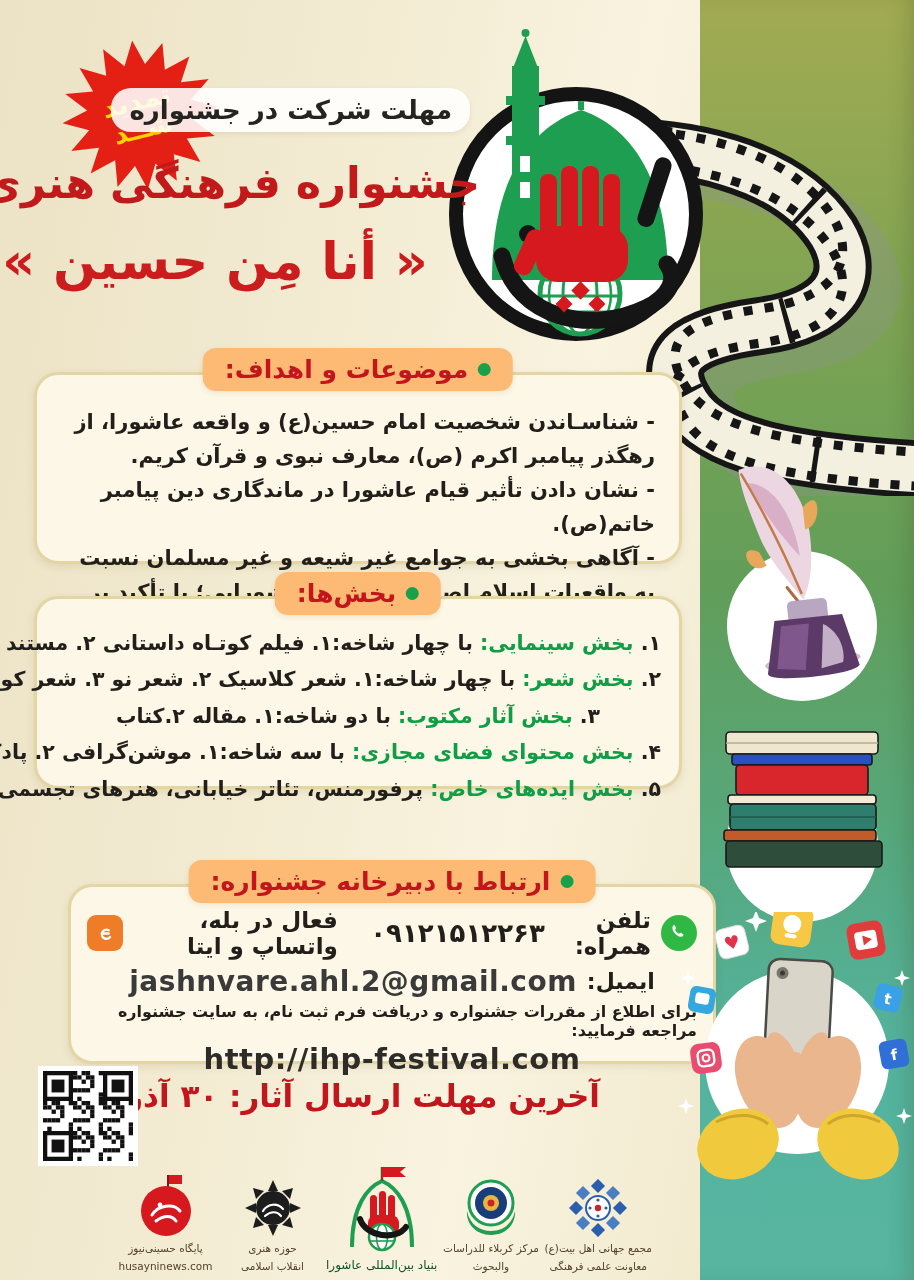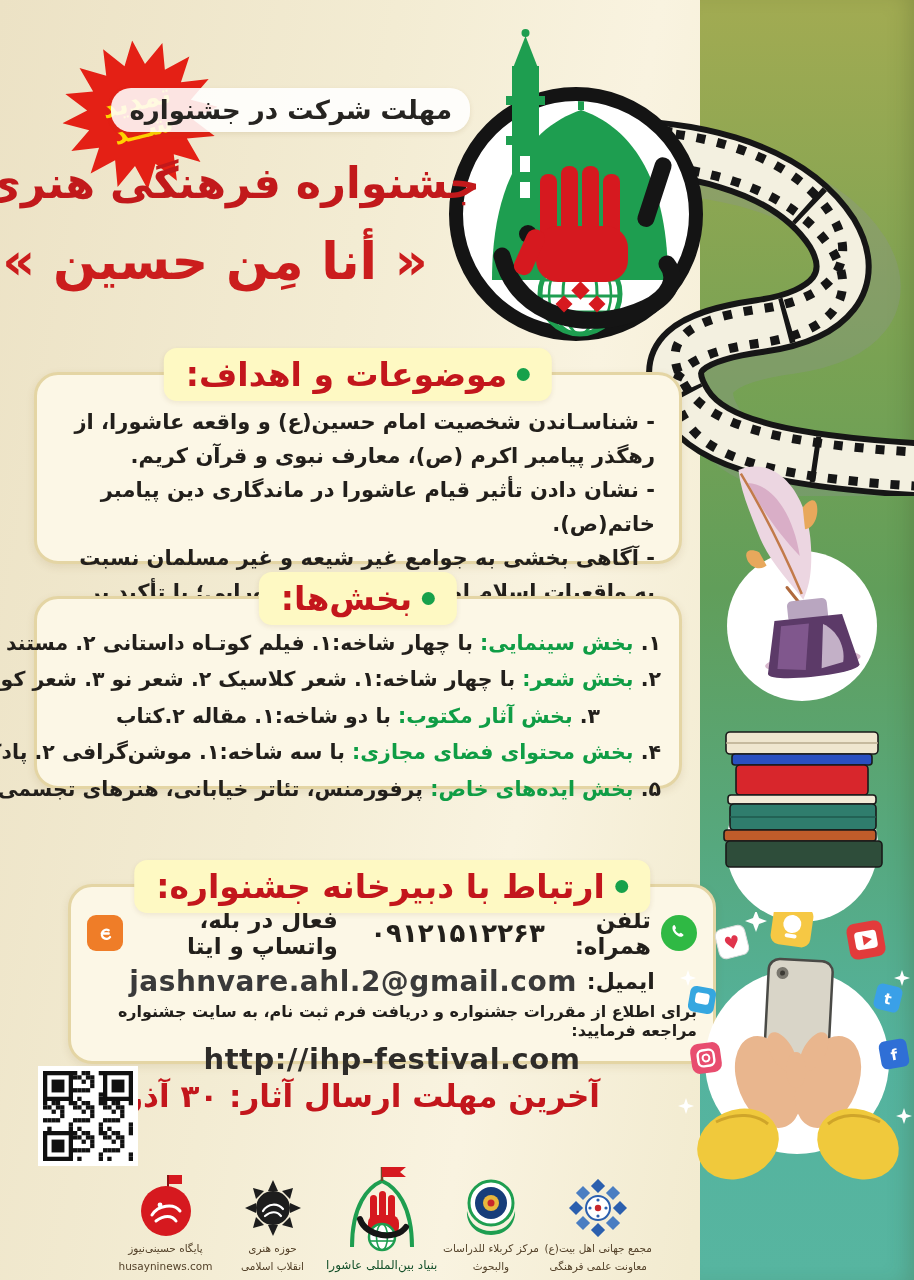--- a/index.html
+++ b/index.html
@@ -18,22 +18,22 @@
     display:flex;align-items:center;justify-content:center;}
   #burst .txt{color:#ffd400;font-weight:bold;font-size:27px;line-height:1.05;text-align:center;transform:rotate(-8deg);}
   
   #kicker{right:444px;top:88px;background:rgba(255,255,255,.88);border-radius:20px;padding:7px 18px;
     color:#262421;font-size:26px;font-weight:bold;white-space:nowrap;box-shadow:0 2px 5px rgba(120,90,30,.12);}
   #title{left:0;top:158px;width:480px;text-align:right;color:#c2191b;font-size:43px;font-weight:bold;white-space:nowrap;}
   #subtitle{left:0;top:232px;width:430px;text-align:center;color:#cb1d1d;font-size:51px;font-weight:bold;white-space:nowrap;}
   
   .box{left:34px;width:648px;background:#fcf7e6;border:3px solid #e4d5a4;border-radius:24px;
     box-shadow:0 3px 8px rgba(120,90,30,.12);}
-  .box-label{position:absolute;top:-27px;left:50%;transform:translateX(-50%);background:#fef9c3;border-radius:13px;
-    padding:7px 22px;white-space:nowrap;color:#c3161c;font-size:33px;font-weight:bold;display:flex;align-items:center;gap:10px;
+  .box-label{position:absolute;top:-27px;left:50%;transform:translateX(-50%);background:#fdba74;border-radius:13px;
+    padding:7px 22px;white-space:nowrap;color:#c3161c;font-size:25px;font-weight:bold;display:flex;align-items:center;gap:10px;
     box-shadow:0 2px 5px rgba(120,90,30,.10);}
   .dot{width:13px;height:13px;border-radius:50%;background:#17a14b;display:inline-block;}
   #box-topics{top:372px;height:192px;padding:30px 24px 10px 18px;}
   #box-topics .line{direction:rtl;text-align:right;color:#221f1b;font-size:21px;font-weight:bold;line-height:1.62;}
   #box-parts{top:596px;height:193px;padding:26px 18px 8px 18px;}
   #box-parts .line{direction:rtl;text-align:center;color:#221f1b;font-size:20.5px;font-weight:bold;line-height:1.78;white-space:nowrap;}
   #box-parts .gtitle{color:#0f9d45;}
   #box-contact{top:884px;height:180px;padding:20px 16px 8px 16px;margin-left:34px;}
   .c-row{direction:rtl;display:flex;align-items:center;justify-content:center;gap:10px;color:#221f1b;font-weight:bold;}
   #row-phone{font-size:23px;}

